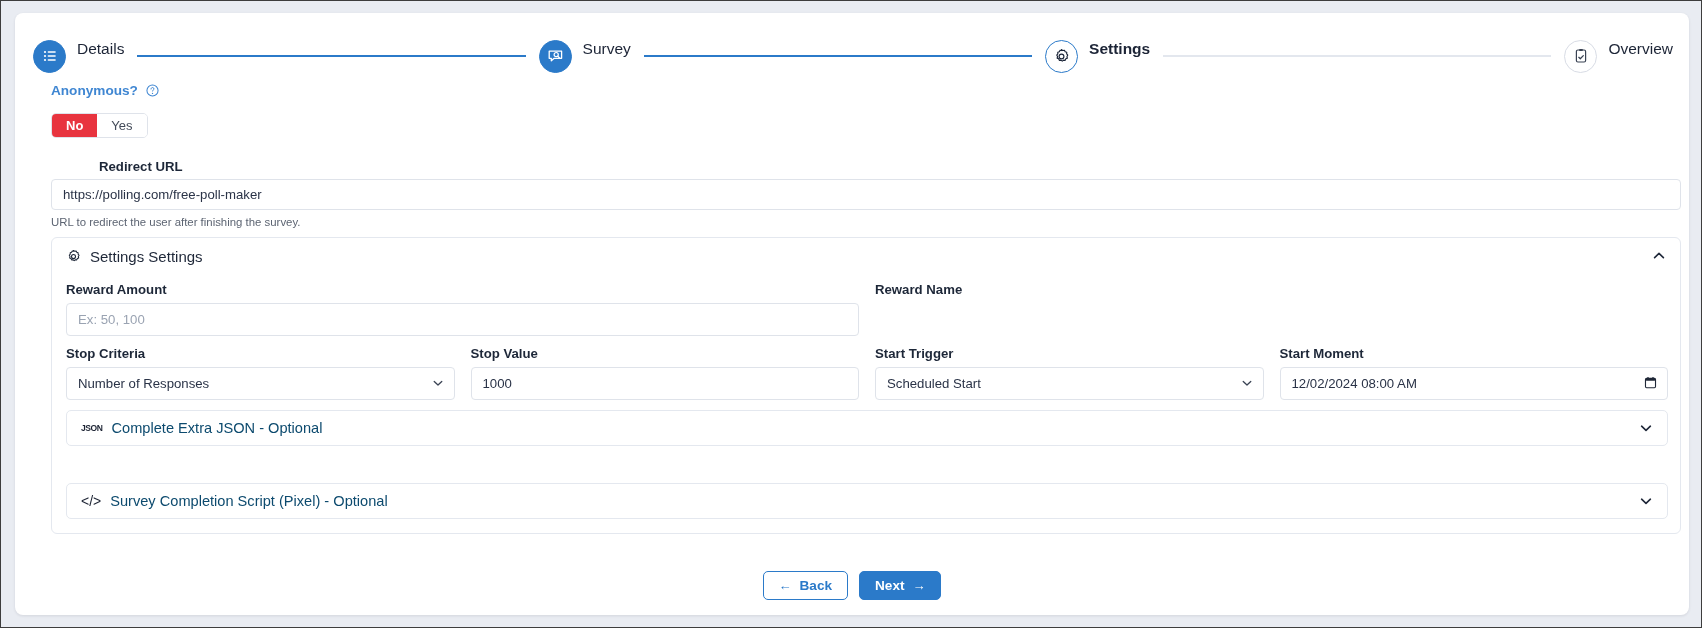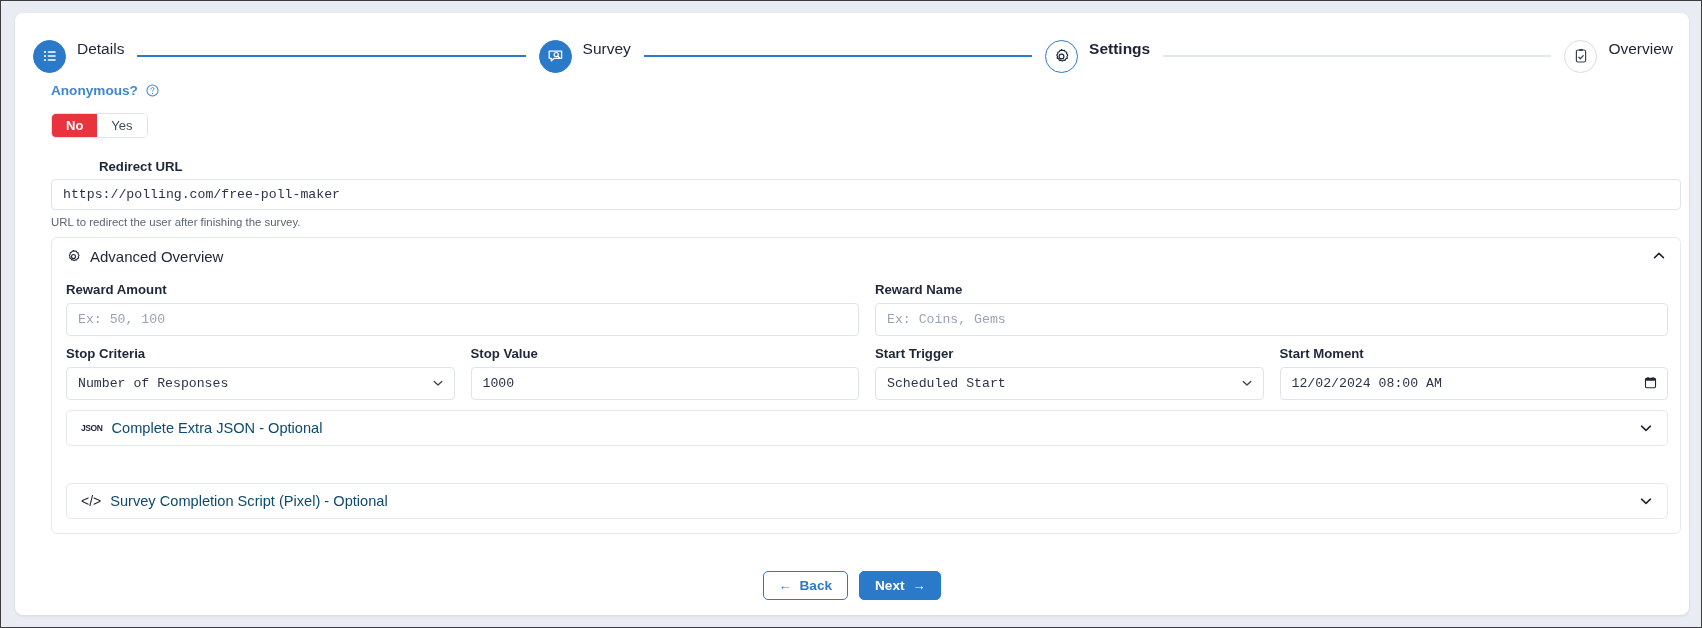--- a/index.html
+++ b/index.html
@@ -65,21 +65,21 @@
     color: #1d2738;
     display: block;
   }
   .lbl.blue { color: #3f86d2; font-size: 13.6px; }
   .field {
     width: 100%;
     height: 33px;
     border: 1px solid #dfe3ea;
     border-radius: 4px;
     background: #ffffff;
-    font-family: Liberation Mono, monospace;
+    font-family: Liberation Sans, sans-serif;
     font-size: 13.2px;
     color: #2a3347;
     padding: 0 11px;
     outline: none;
   }
   .field::placeholder { color: #9aa3b2; }
   .help {
     font-size: 11.4px;
     color: #5c6472;
     margin-top: 5px;
@@ -297,36 +297,35 @@
 
     <div id="adv-panel">
 
       <div id="adv-header">
         <span>
           <svg width="15" height="15" viewBox="0 0 17 17" fill="none" style="display:block">
             <path d="M8.5 1.6l1.35.95 1.6-.3.72 1.48 1.57.5-.05 1.65 1.1 1.2-.8 1.45.36 1.6-1.5.7-.66 1.52-1.63-.2-1.3 1.02-1.3-1.02-1.63.2-.66-1.52-1.5-.7.36-1.6-.8-1.45 1.1-1.2-.05-1.65 1.57-.5.72-1.48 1.6.3z" stroke="#1e2738" stroke-width="1.2" fill="none" stroke-linejoin="round"></path>
             <circle cx="8.5" cy="8.5" r="2.3" stroke="#1e2738" stroke-width="1.2" fill="none"></circle>
           </svg>
         </span>
-        <span id="adv-title">Advanced Overview</span>
+        <span id="adv-title">Settings Settings</span>
         <span class="chev">
           <svg width="14" height="14" viewBox="0 0 14 14" fill="none">
             <path d="M2.6 8.6L7 4.4l4.4 4.2" stroke="#1e2738" stroke-width="1.6" fill="none" stroke-linecap="round" stroke-linejoin="round"></path>
           </svg>
         </span>
       </div>
 
       <div class="grid2">
         <div>
           <label class="lbl">Reward Amount</label>
           <input class="field" type="text" style="margin-top: 6px;" placeholder="Ex: 50, 100">
         </div>
         <div>
           <label class="lbl">Reward Name</label>
-          <input class="field" type="text" style="margin-top: 6px;" placeholder="Ex: Coins, Gems">
         </div>
       </div>
 
       <div class="grid4">
         <div>
           <label class="lbl">Stop Criteria</label>
           <div class="selwrap" style="margin-top:6px">
             <input class="field" type="text" readonly="" value="Number of Responses" style="">
             <span class="chev-abs">
               <svg width="12" height="12" viewBox="0 0 14 14" fill="none">

